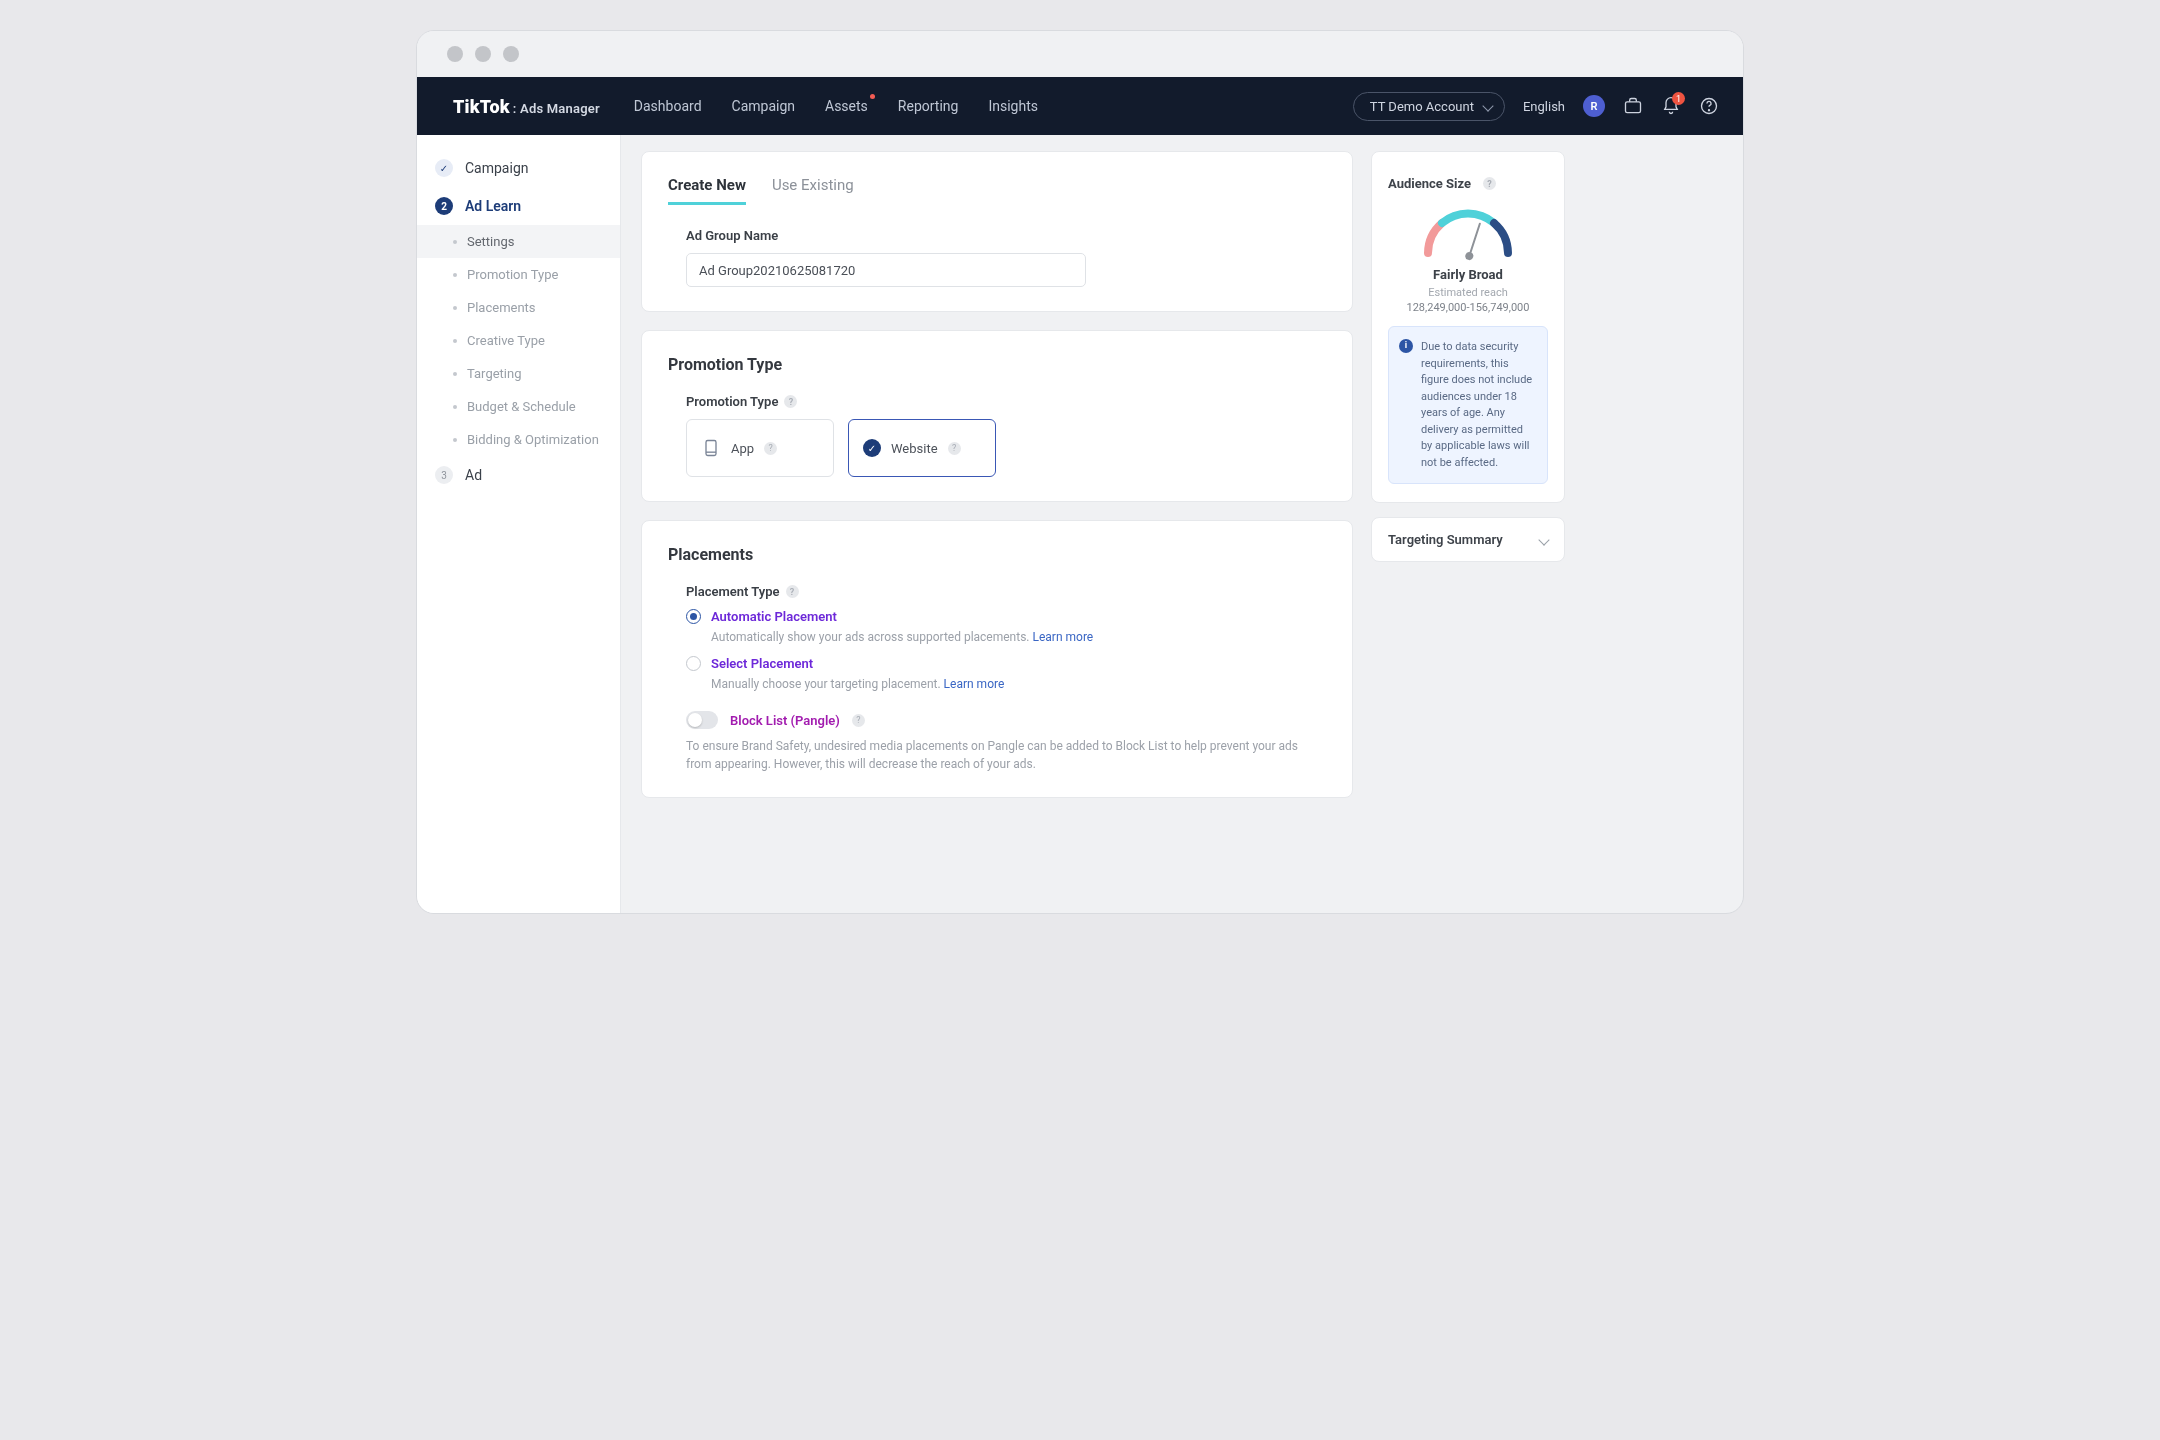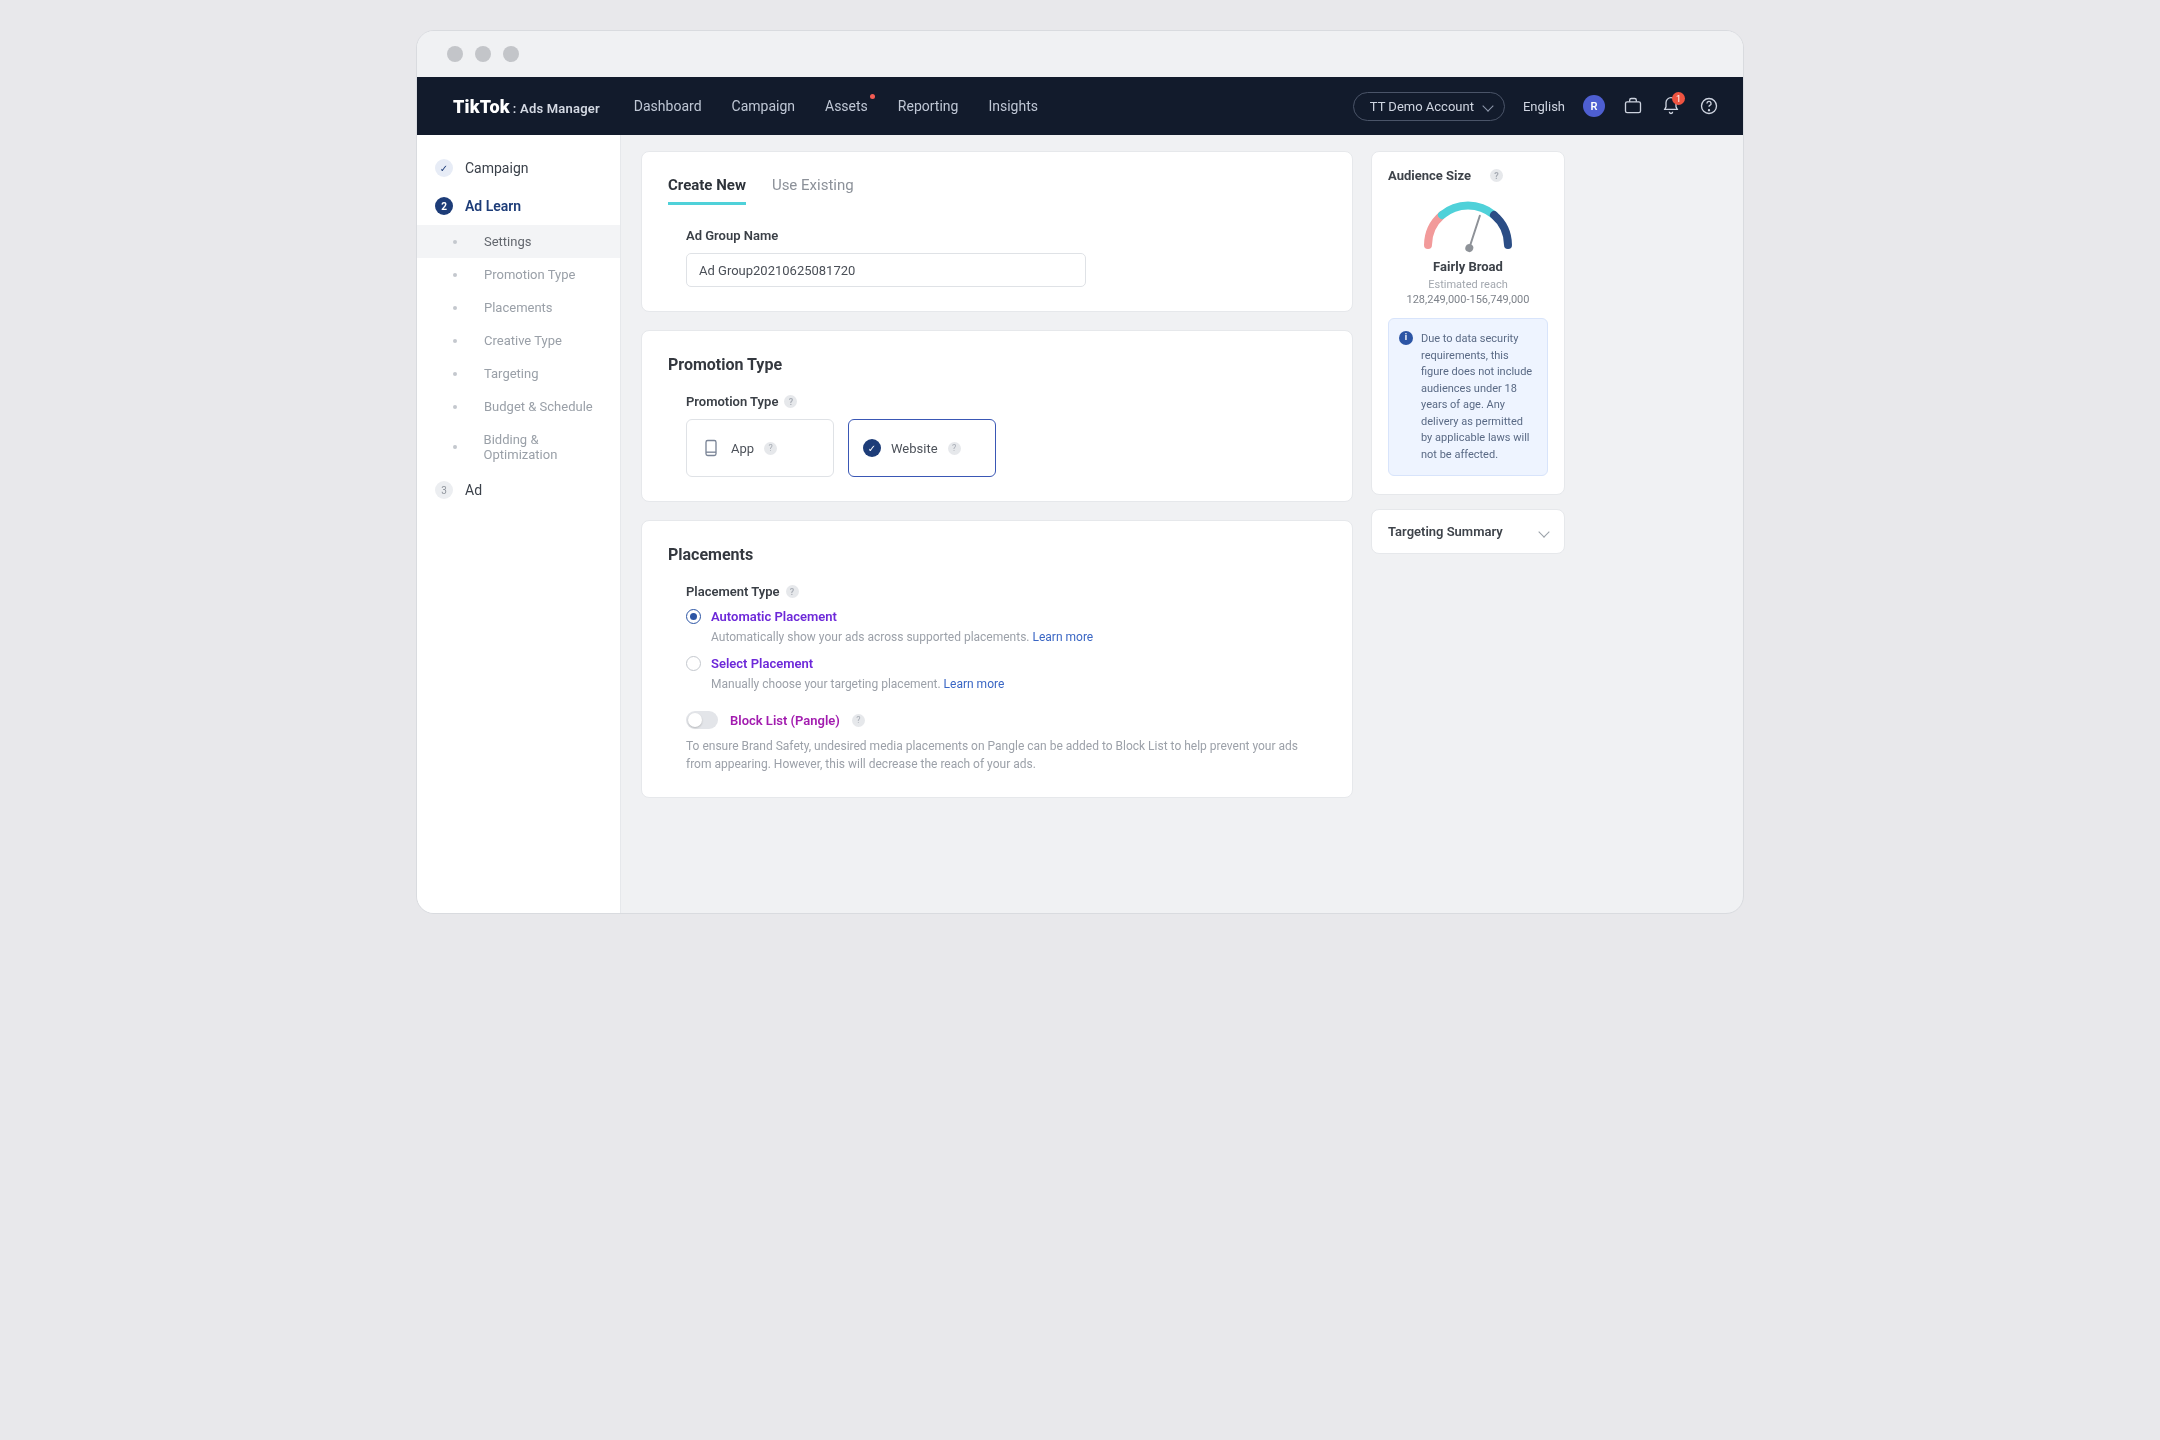--- a/index.html
+++ b/index.html
@@ -41,21 +41,21 @@
 .hicon svg{stroke:currentColor;fill:none;stroke-width:1.6;}
 .hicon .badge{position:absolute;top:-4px;right:-4px;min-width:13px;height:13px;background:#ee5340;border-radius:7px;color:#fff;font-size:9px;display:flex;align-items:center;justify-content:center;padding:0 3px;}
 .appbody{position:absolute;top:104px;bottom:0;left:0;right:0;display:flex;}
 .sidebar{width:204px;background:#fff;border-right:1px solid var(--border);padding-top:14px;}
 .step{display:flex;align-items:center;gap:12px;padding:10px 18px;font-size:14px;color:#3b414a;cursor:pointer;}
 .step .circ{width:18px;height:18px;border-radius:50%;display:flex;align-items:center;justify-content:center;font-size:10px;}
 .step.done .circ{background:#e7ecf6;color:var(--accent);}
 .step.active{color:var(--accent);font-weight:600;}
 .step.active .circ{background:var(--accent);color:#fff;font-weight:700;}
 .step.pending .circ{background:#eceef1;color:#8f949c;}
-.substep{display:flex;align-items:center;gap:27px;padding:9px 18px 9px 36px;font-size:13px;color:#9aa0a8;cursor:pointer;}
+.substep{display:flex;align-items:center;gap:10px;padding:9px 18px 9px 36px;font-size:13px;color:#9aa0a8;cursor:pointer;}
 .substep.active{background:var(--sidebar-active);color:#63676e;}
 .subdot{width:4px;height:4px;border-radius:50%;background:#c4c8ce;}
 .main{flex:1;overflow:auto;padding:16px 20px 40px 20px;display:flex;gap:18px;align-items:flex-start;}
 .col{flex:1;max-width:712px;}
 .rcol{width:194px;}
 .card{background:var(--panel);border:1px solid var(--border);border-radius:8px;padding:24px 26px;margin-bottom:18px;}
 .tabs{display:flex;gap:26px;border-bottom:1px solid transparent;margin-bottom:22px;}
 .tab{font-size:15px;color:#8c9199;padding-bottom:8px;cursor:pointer;}
 .tab.active{color:#2e333a;font-weight:700;border-bottom:3px solid var(--teal);}
 .fieldlabel{font-size:13px;font-weight:600;color:#3a3f46;margin:4px 0 10px 18px;display:flex;align-items:center;gap:6px;}
@@ -78,21 +78,21 @@
 .radio.on::after{content:"";width:7px;height:7px;background:#2c55a5;border-radius:50%;}
 .radio-label{font-size:13px;color:#6d28d9;font-weight:600;}
 .radio-desc{font-size:12px;color:#9ca1a9;margin:6px 0 0 25px;}
 .radio-desc .lm{color:var(--link);cursor:pointer;}
 .toggle-row{display:flex;align-items:center;gap:12px;margin:20px 0 8px 18px;}
 .toggle{width:32px;height:18px;background:#e3e5e9;border-radius:10px;position:relative;cursor:pointer;}
 .toggle::after{content:"";position:absolute;left:2px;top:2px;width:14px;height:14px;background:#fff;border-radius:50%;box-shadow:0 1px 2px rgba(0,0,0,.2);}
 .toglabel{font-size:13px;font-weight:600;color:#a21caf;}
 .blockdesc{font-size:12px;color:#9ca1a9;margin:0 18px 0 18px;line-height:1.5;}
 .rcard{background:#fff;border:1px solid var(--border);border-radius:8px;padding:16px 16px 18px 16px;margin-bottom:14px;}
-.rhead{font-size:13px;font-weight:700;color:#3e434a;display:flex;align-items:center;gap:19px;}
+.rhead{font-size:13px;font-weight:700;color:#3e434a;display:flex;align-items:center;gap:12px;margin-top:8px;}
 .gauge{width:100px;height:58px;margin:12px auto 6px auto;position:relative;}
 .gauge svg{width:100%;height:100%;}
 .needle{position:absolute;left:50%;bottom:4px;width:2px;height:36px;background:#8e9298;transform-origin:bottom center;transform:rotate(18deg);border-radius:2px;}
 .needle::after{content:"";position:absolute;left:-3px;bottom:-3px;width:8px;height:8px;background:#8e9298;border-radius:50%;}
 .gtitle{text-align:center;font-size:13px;font-weight:700;color:#3c4148;}
 .gsub{text-align:center;font-size:11px;color:#a3a8af;margin-top:4px;}
 .grange{text-align:center;font-size:11px;color:#7e838b;margin-top:2px;}
 .infobox{background:#eef4ff;border:1px solid #d8e4fb;border-radius:6px;padding:12px 12px 12px 32px;font-size:11px;color:#5a6a85;line-height:1.5;position:relative;margin-top:12px;}
 .infobox .iicon{position:absolute;left:10px;top:12px;width:14px;height:14px;background:#2c55a5;border-radius:50%;color:#fff;font-size:9px;display:flex;align-items:center;justify-content:center;font-weight:700;}
 .rpanel{background:#fff;border:1px solid var(--border);border-radius:8px;padding:14px 16px;display:flex;align-items:center;justify-content:space-between;cursor:pointer;}

